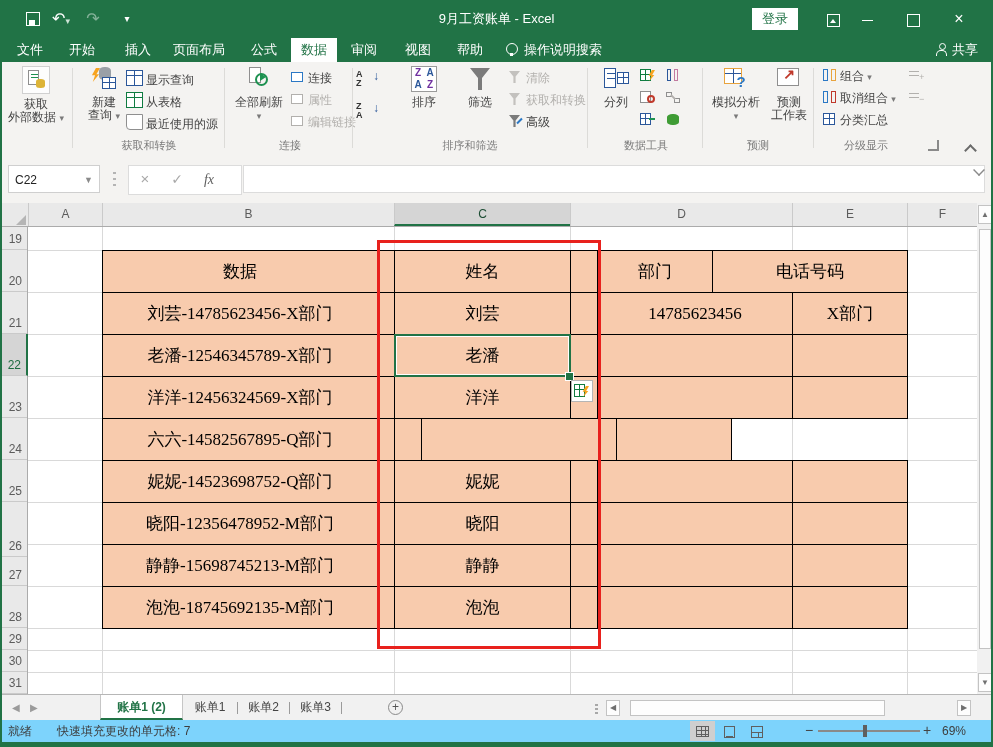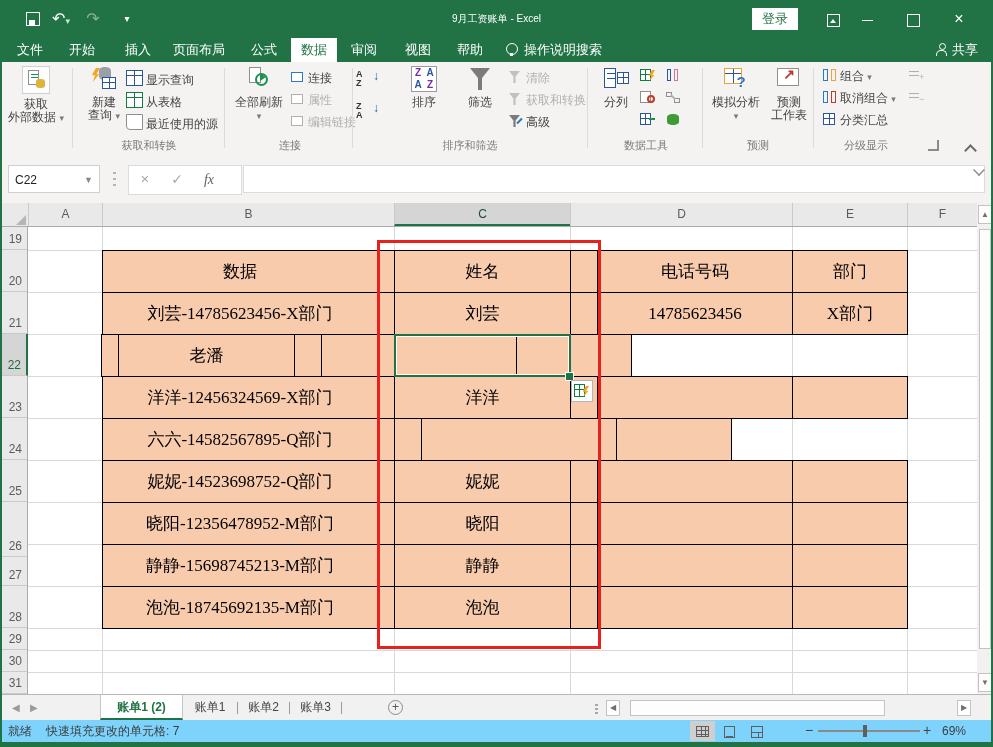--- a/index.html
+++ b/index.html
@@ -5,21 +5,21 @@
   html,body{margin:0;padding:0;background:#444;}
   #app{position:relative;width:993px;height:747px;background:#fff;overflow:hidden;
        font-family:"Liberation Sans","DejaVu Sans",sans-serif;font-size:12px;color:#262626;}
   .abs{position:absolute;}
   
   #titlebar{left:0;top:0;width:993px;height:38px;background:#217346;color:#fff;}
   .qat-btn{position:absolute;top:8px;width:22px;height:22px;text-align:center;line-height:22px;font-size:15px;color:#fff;}
   .save-glyph{position:absolute;left:4px;top:4px;width:12px;height:12px;border:1.5px solid #fff;}
   .save-glyph i{position:absolute;left:2px;bottom:0;width:6px;height:5px;background:#fff;display:block;}
   .grayed{opacity:.45;}
-  #title-text{left:0;top:0;width:993px;height:38px;line-height:38px;text-align:center;font-size:10px;color:#fff;}
+  #title-text{left:0;top:0;width:993px;height:38px;line-height:38px;text-align:center;font-size:13px;color:#fff;}
   #login-btn{left:752px;top:8px;width:46px;height:22px;background:#fff;color:#217346;text-align:center;line-height:22px;font-size:13px;}
   .winctl{position:absolute;top:0;width:34px;height:38px;color:#fff;text-align:center;line-height:38px;font-size:14px;}
   .boxicon{display:inline-block;width:11px;height:11px;border:1.5px solid #fff;vertical-align:middle;}
   .ribopt i{display:block;margin:1px auto 0;width:0;height:0;border:3px solid transparent;border-bottom:4px solid #fff;}
   .minline{display:inline-block;width:11px;height:0;border-top:1.5px solid #fff;vertical-align:middle;}
   
   #tabrow{left:0;top:38px;width:993px;height:24px;background:#217346;}
   .rtab{position:absolute;top:0;height:24px;line-height:24px;color:#fff;font-size:13px;text-align:center;}
   .rtab.active{background:#fff;color:#217346;}
   #tellme{position:absolute;left:524px;top:0;height:24px;line-height:24px;color:#fff;font-size:13px;}
@@ -339,32 +339,33 @@
     <div class="hl" style="top:383px"></div>
       <div class="hl" style="top:425px"></div>
     <div class="hl" style="top:447px"></div>
       <div class="hl" style="top:469px"></div>
 
     <div class="trow" style="top:47px">
       <span class="tc cb">数据</span>
       <span class="tc cg1"></span>
       <span class="tc cc">姓名</span>
       <span class="tc cg2"></span>
+      <span class="tc ce">部门</span>
       <span class="tc cd">电话号码</span>
-      <span class="tc ce">部门</span>
     </div>
     <div class="trow" style="top:89px">
       <span class="tc cb">刘芸-14785623456-X部门</span>
       <span class="tc cg1"></span>
       <span class="tc cc">刘芸</span>
       <span class="tc cg2"></span>
       <span class="tc cd">14785623456</span>
       <span class="tc ce">X部门</span>
     </div>
     <div class="trow" style="top:131px">
+      <span class="tc cb">老潘-12546345789-X部门</span>
       <span class="tc cg1"></span>
       <span class="tc cc">老潘</span>
       <span class="tc cg2"></span>
       <span class="tc cd"></span>
       <span class="tc ce"></span>
     </div>
     <div class="trow" style="top:173px">
       <span class="tc cb">洋洋-12456324569-X部门</span>
       <span class="tc cg1"></span>
       <span class="tc cc">洋洋</span>
@@ -444,21 +445,21 @@
     <div id="addsheet"><span>+</span></div>
     <div class="hdots"></div>
     <div id="hsb-left"><span>◀</span></div>
     <div id="hsb-track"></div>
     <div id="hsb-thumb"></div>
     <div id="hsb-right"><span>▶</span></div>
   </div>
 
   <div class="abs" id="statusbar">
     <span class="abs" style="left:8px;top:0;line-height:22px">就绪</span>
-    <span class="abs" style="left:46px;top:0;line-height:22px">快速填充更改的单元格: 7</span>
+    <span class="abs" style="left:57px;top:0;line-height:22px">快速填充更改的单元格: 7</span>
     <div class="viewbtn active" style="left:690px"><span class="vic ic-grid"></span></div>
     <div class="viewbtn" style="left:717px"><span class="vic ic-page"></span></div>
     <div class="viewbtn" style="left:744px"><span class="vic ic-break"></span></div>
     <div class="zbtn" style="left:805px">−</div>
     <div id="zoomtrack"></div>
     <div id="zoomthumb"></div>
     <div class="zbtn" style="left:923px">+</div>
     <span class="abs" style="left:942px;top:0;line-height:22px;font-size:12px">69%</span>
   </div>
   <div class="abs" id="greenstrip"></div>

